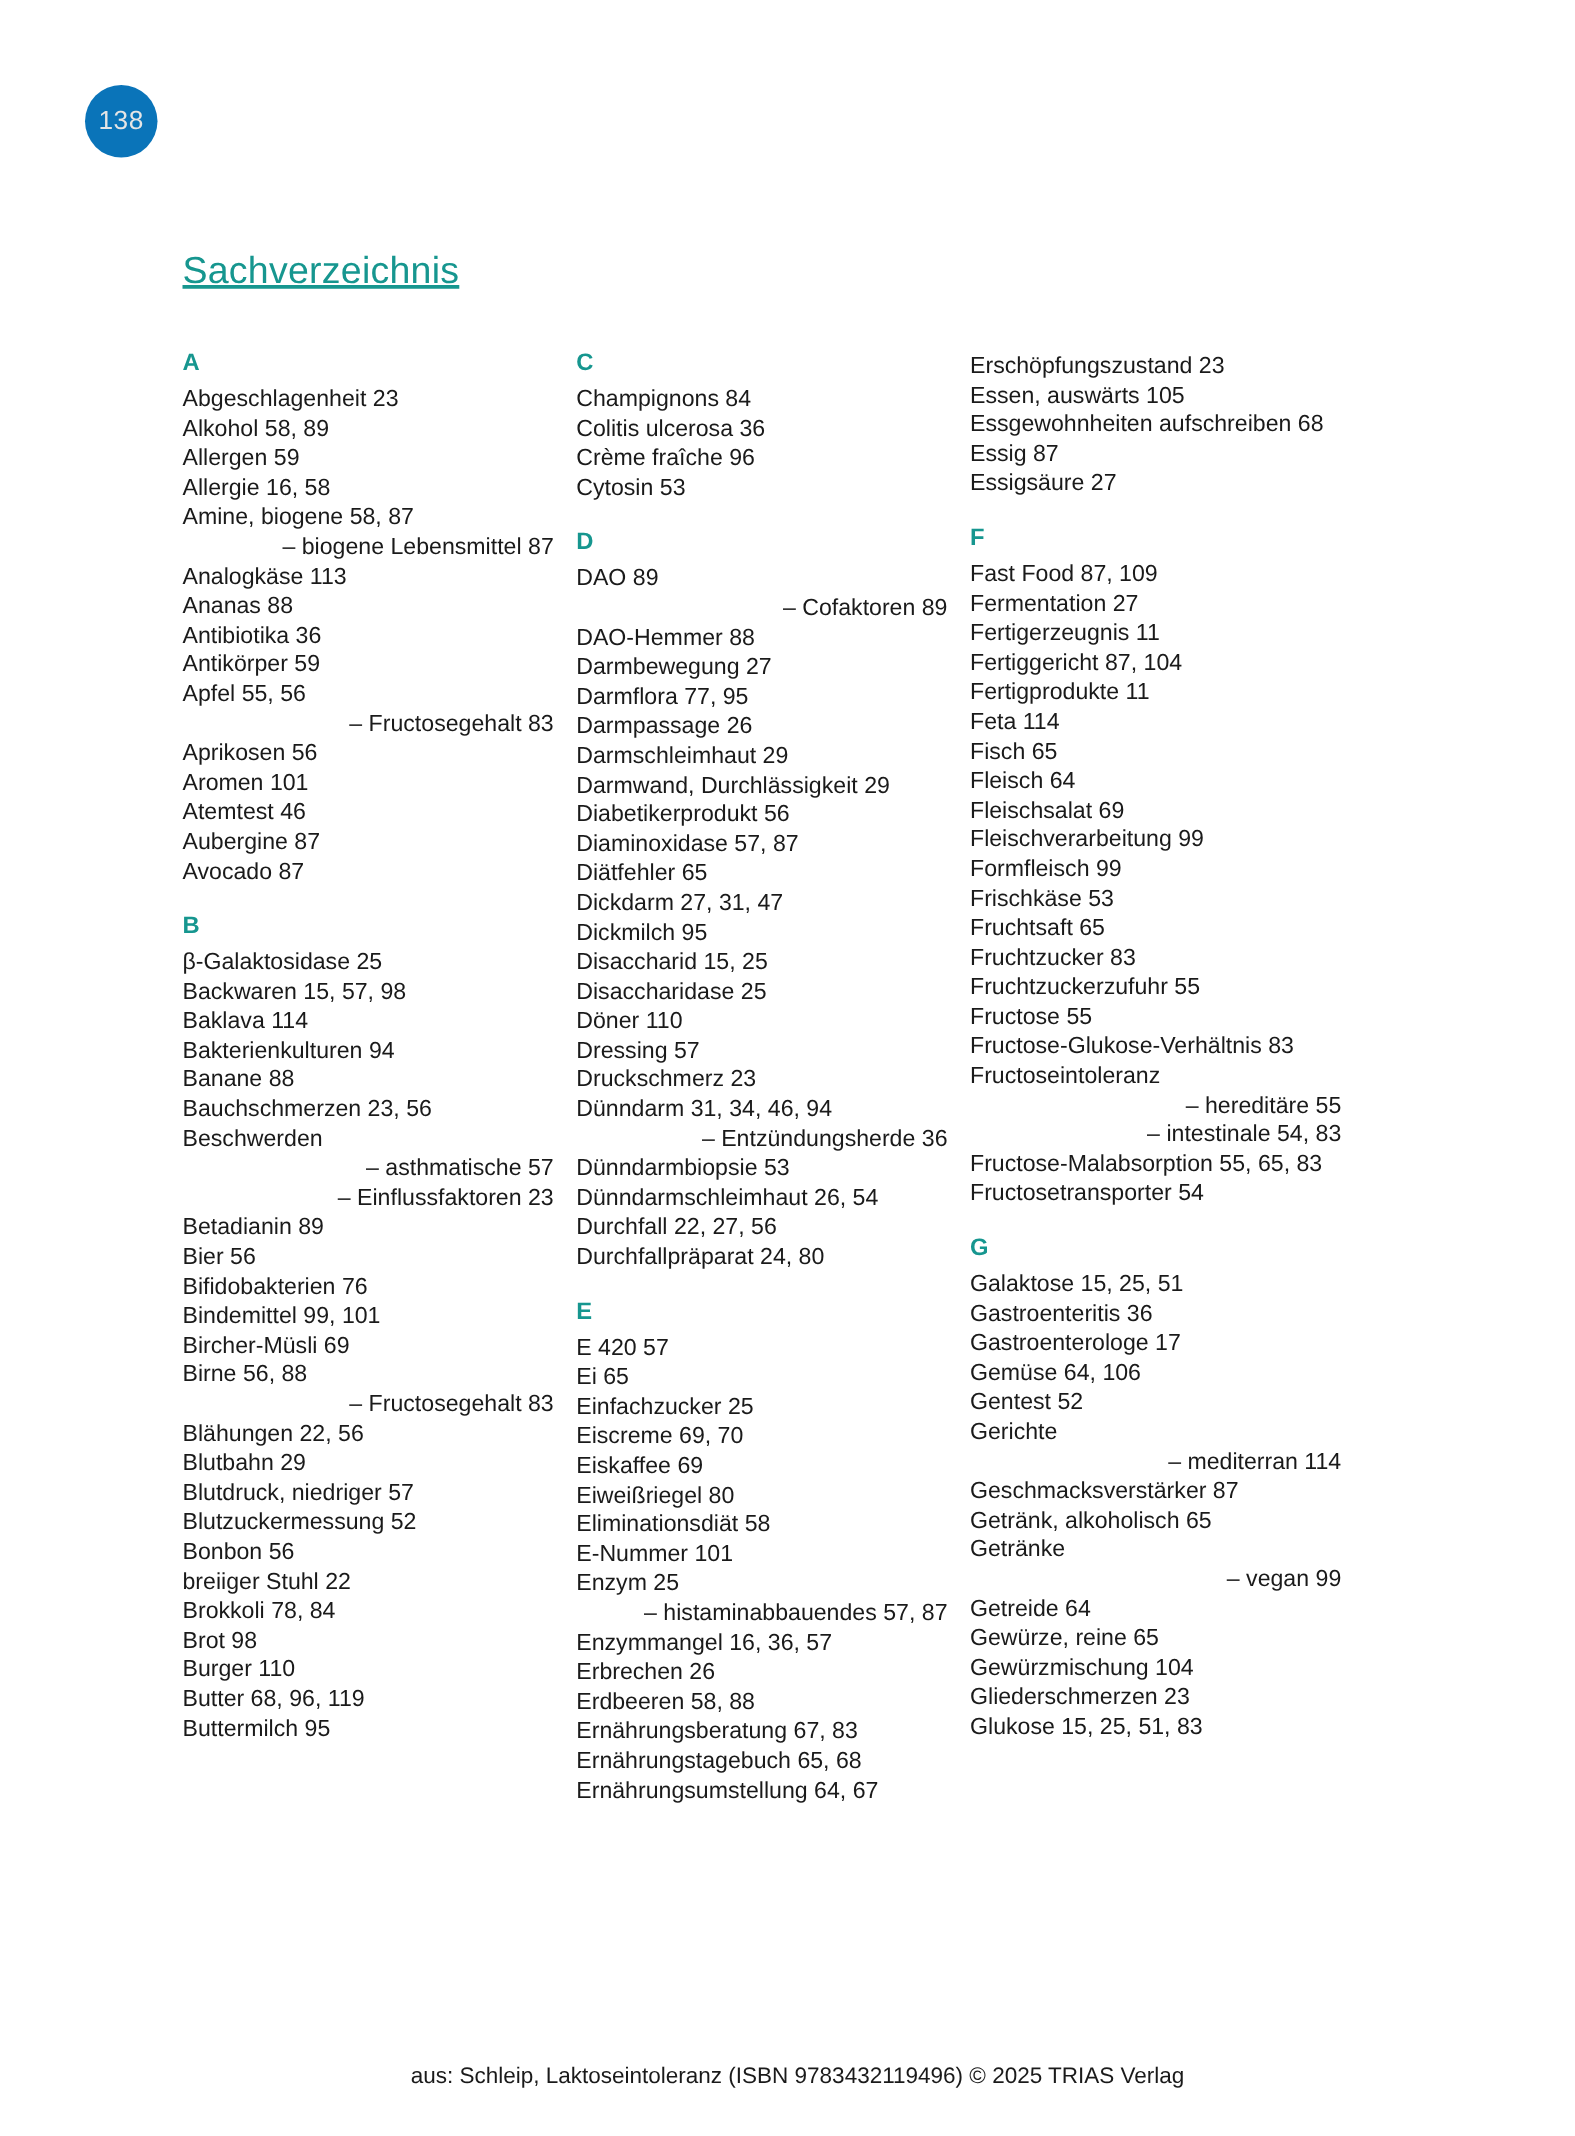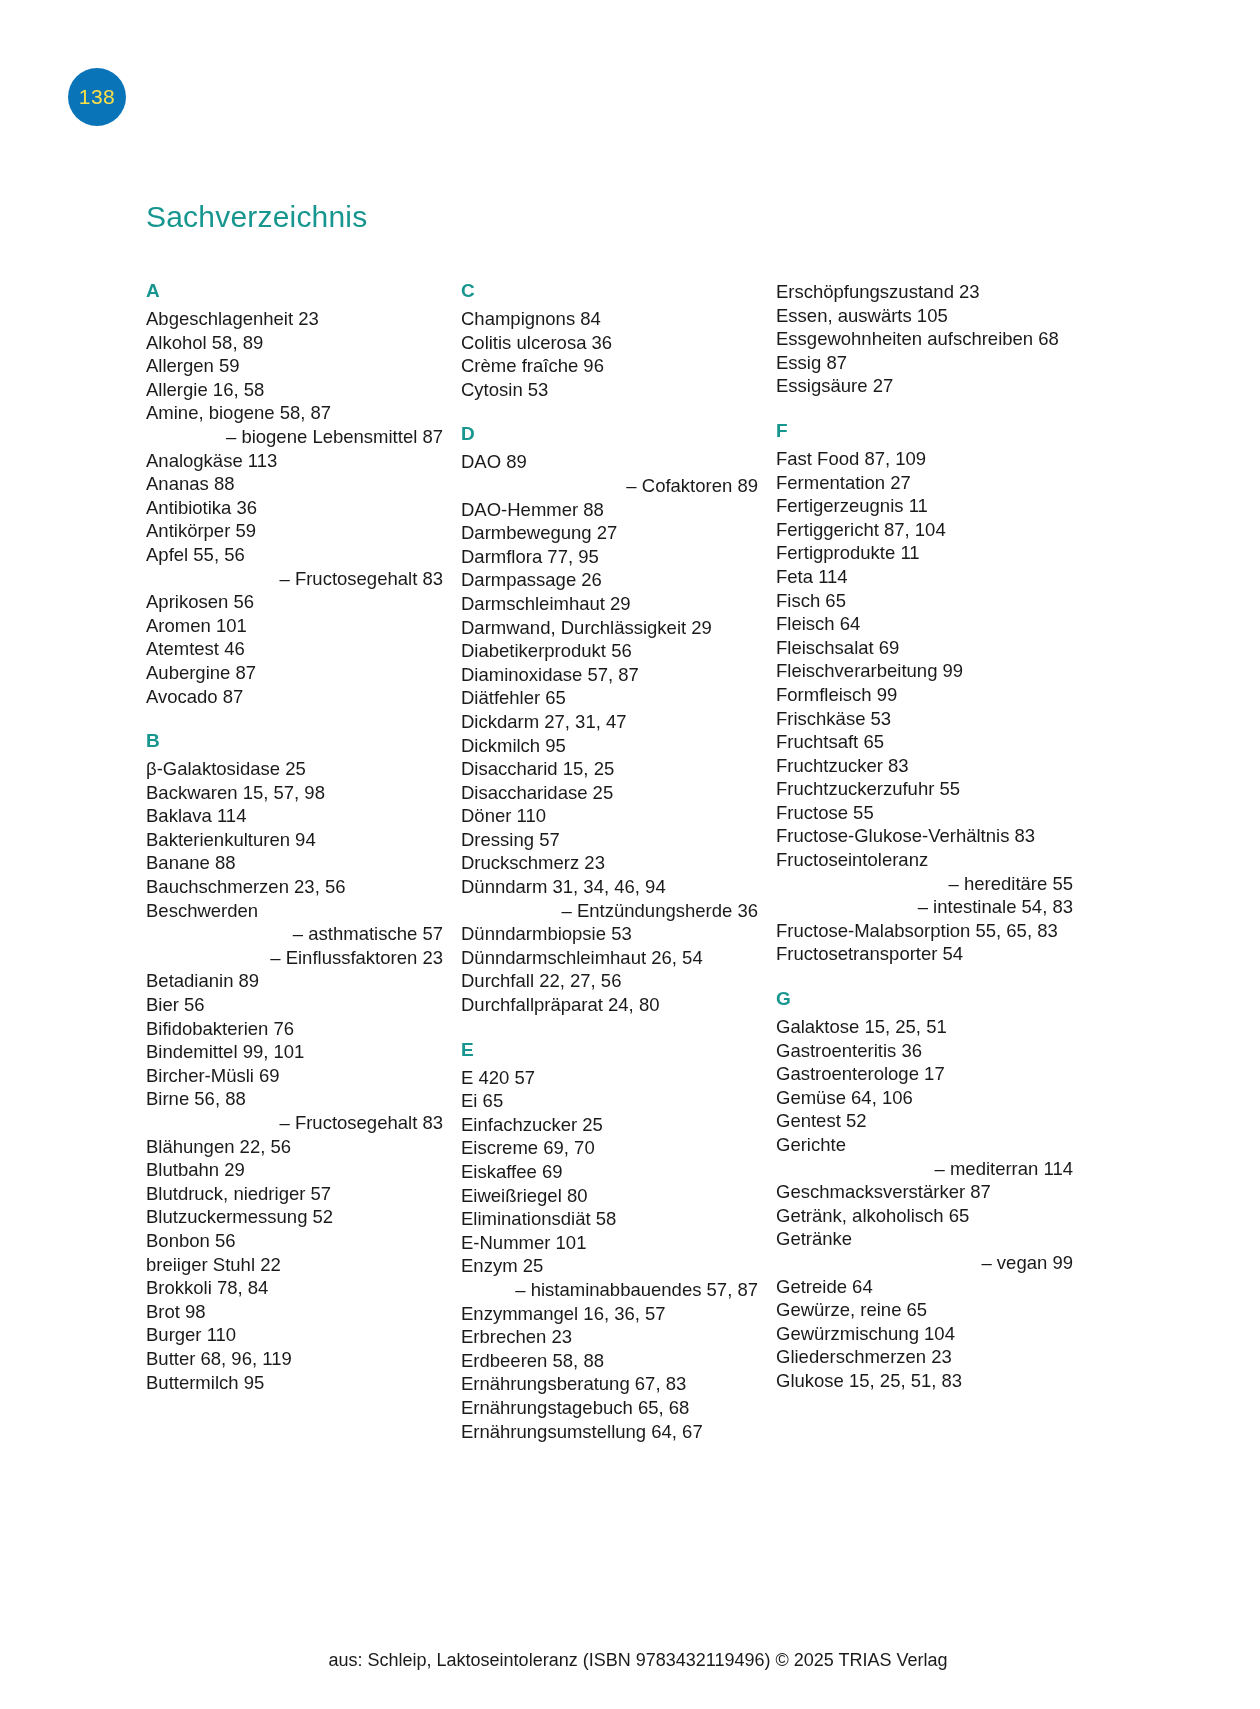--- a/index.html
+++ b/index.html
@@ -16,39 +16,40 @@
     overflow: hidden;
   }
   .page-number-badge {
     position: absolute;
     left: 68px;
     top: 68px;
     width: 58px;
     height: 58px;
     border-radius: 50%;
     background: #0a74b9;
-    color: #fde047;
+    color: #e5e5e5;
     font-size: 21px;
     display: flex;
     align-items: center;
     justify-content: center;
     letter-spacing: 0.5px;
   }
   .content {
     position: absolute;
     left: 146px;
     top: 200px;
     width: 980px;
   }
   .page-title {
     color: #16968f;
     font-size: 30px;
     font-weight: normal;
     margin: 0 0 46px 0;
     letter-spacing: 0.2px;
+    text-decoration: underline;
   }
   .columns {
     display: flex;
     gap: 0px;
   }
   .column {
     width: 315px;
     box-sizing: border-box;
     padding-right: 18px;
   }
@@ -191,21 +192,21 @@
           <p class="entry">Ei  65</p>
           <p class="entry">Einfachzucker  25</p>
           <p class="entry">Eiscreme  69, 70</p>
           <p class="entry">Eiskaffee  69</p>
           <p class="entry">Eiweißriegel  80</p>
           <p class="entry">Eliminationsdiät  58</p>
           <p class="entry">E-Nummer  101</p>
           <p class="entry">Enzym  25</p>
           <p class="entry sub">– histaminabbauendes  57, 87</p>
           <p class="entry">Enzymmangel  16, 36, 57</p>
-          <p class="entry">Erbrechen  23</p>
+          <p class="entry">Erbrechen  26</p>
           <p class="entry">Erdbeeren  58, 88</p>
           <p class="entry">Ernährungsberatung  67, 83</p>
           <p class="entry">Ernährungstagebuch  65, 68</p>
           <p class="entry">Ernährungsumstellung  64, 67</p>
         </div>
       </div>
       <div class="column">
         <div class="group">
           <p class="entry">Erschöpfungszustand  23</p>
           <p class="entry">Essen, auswärts  105</p>

